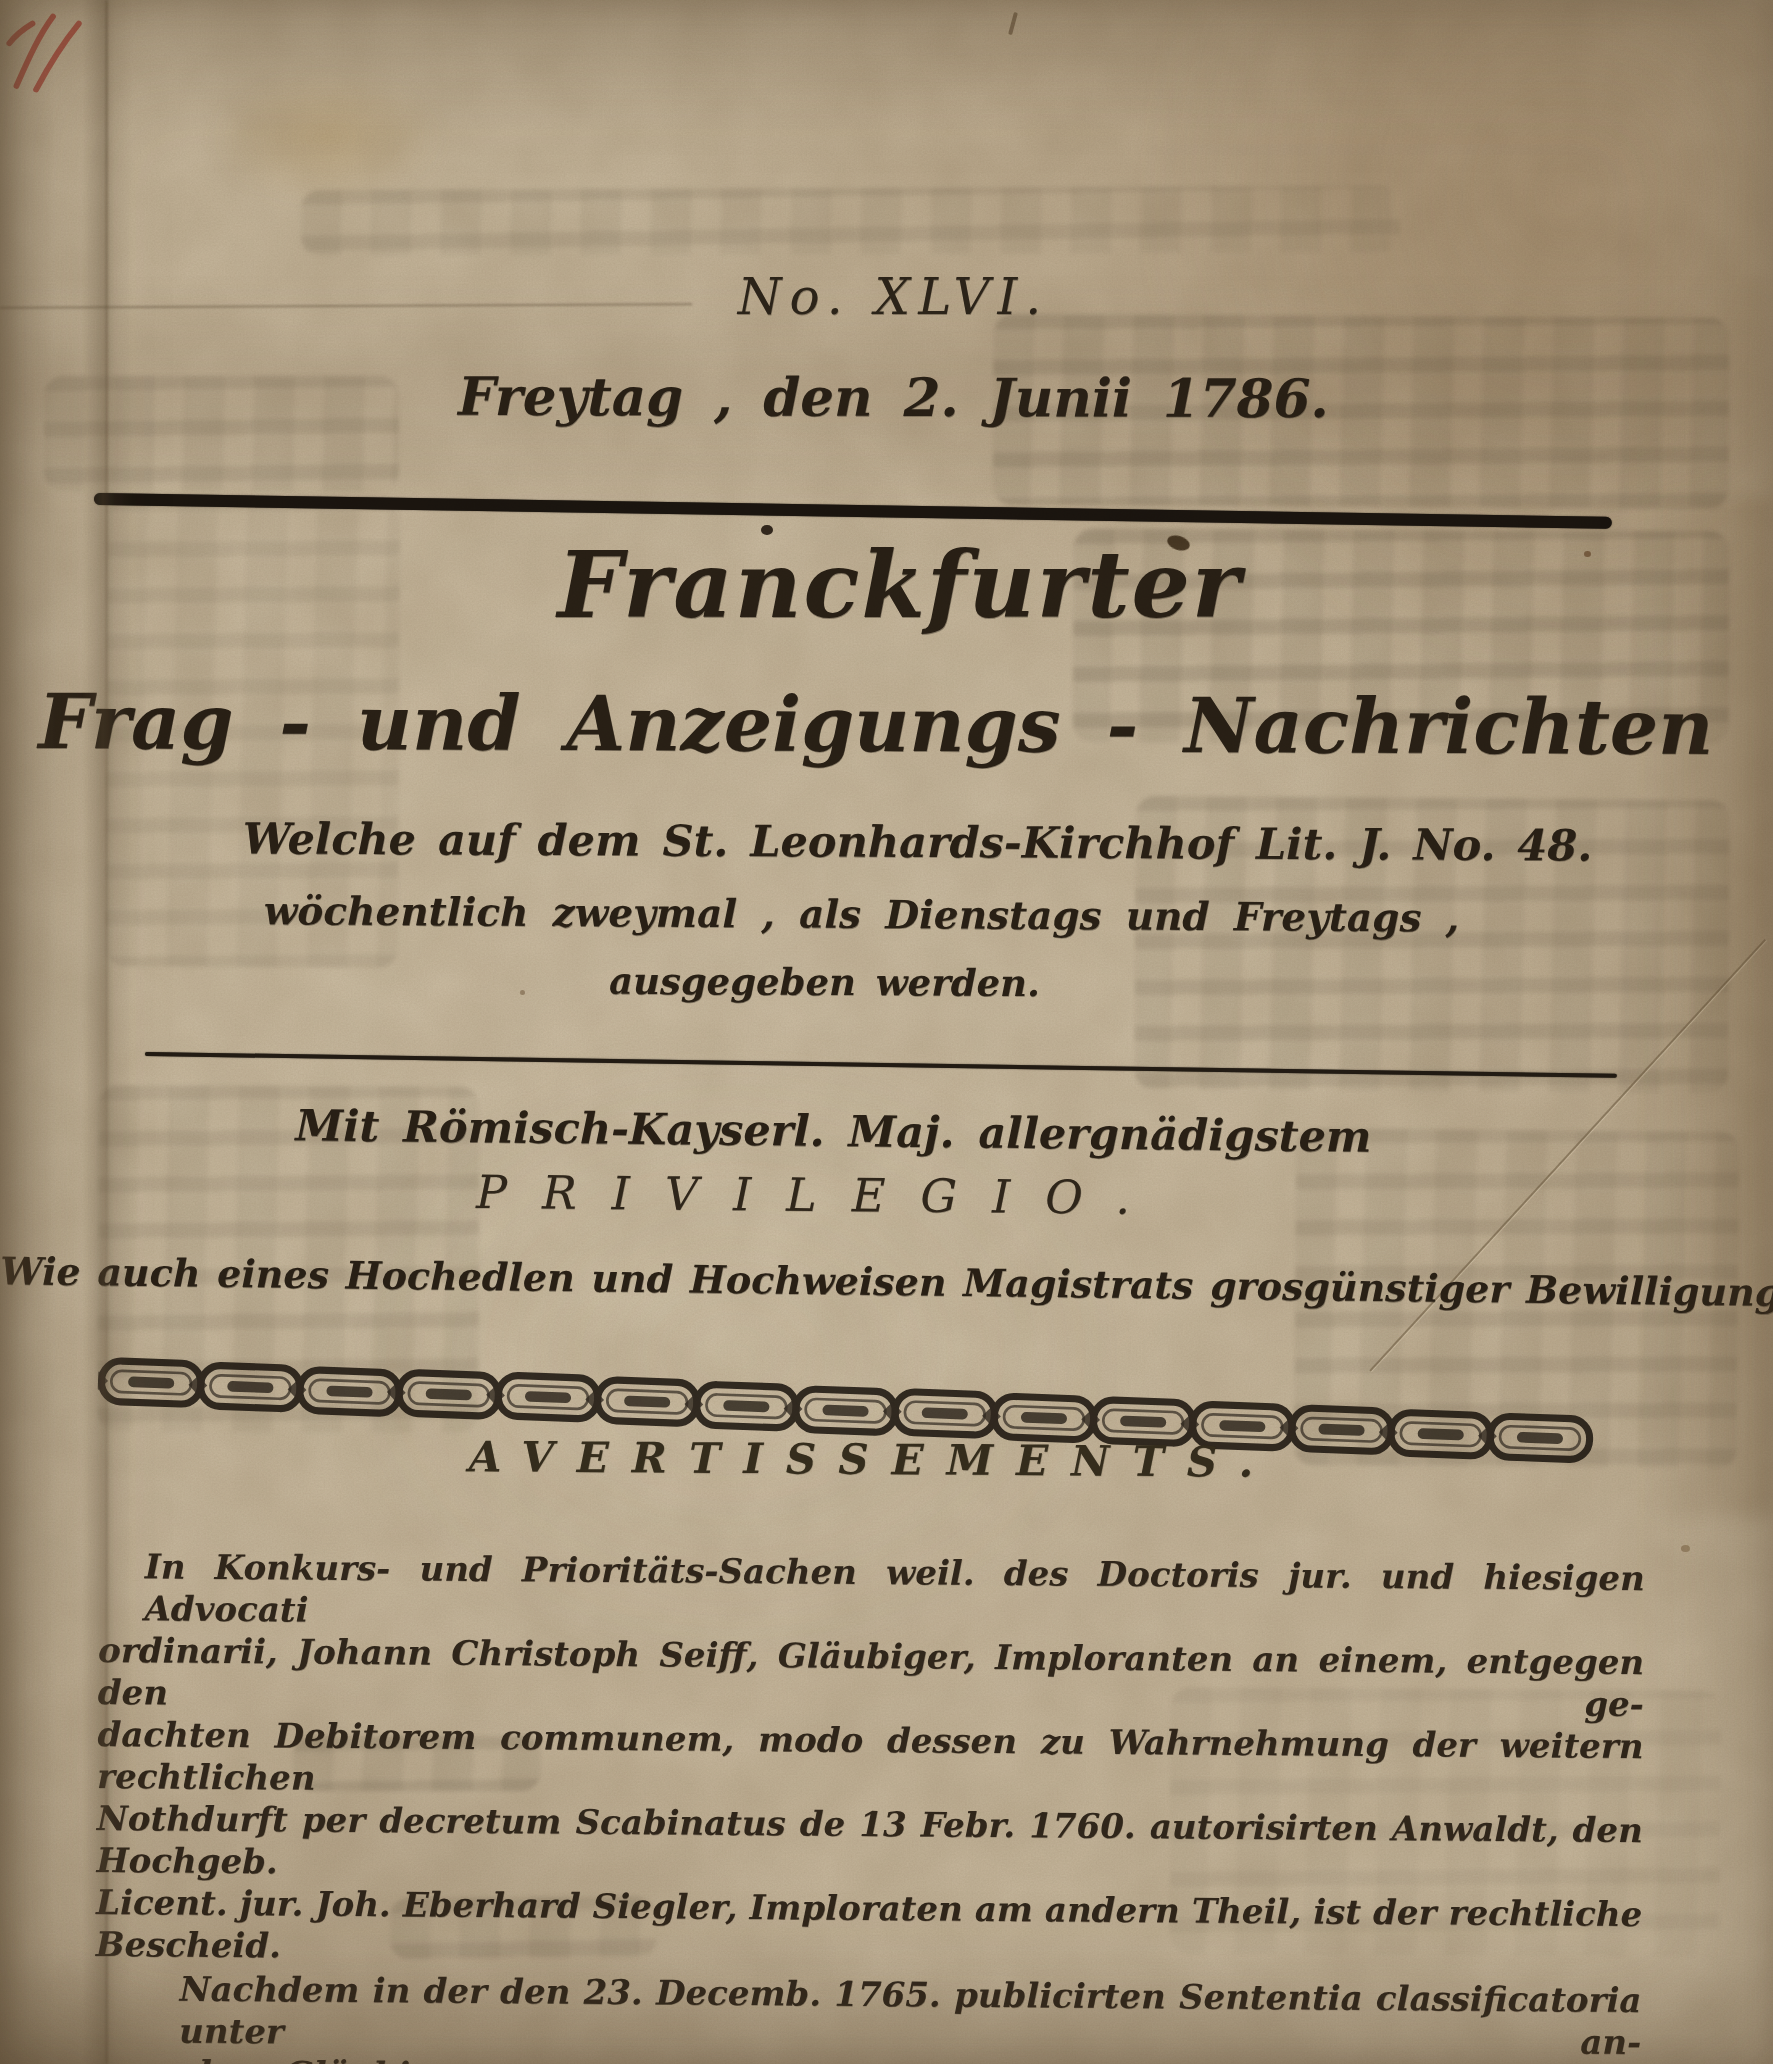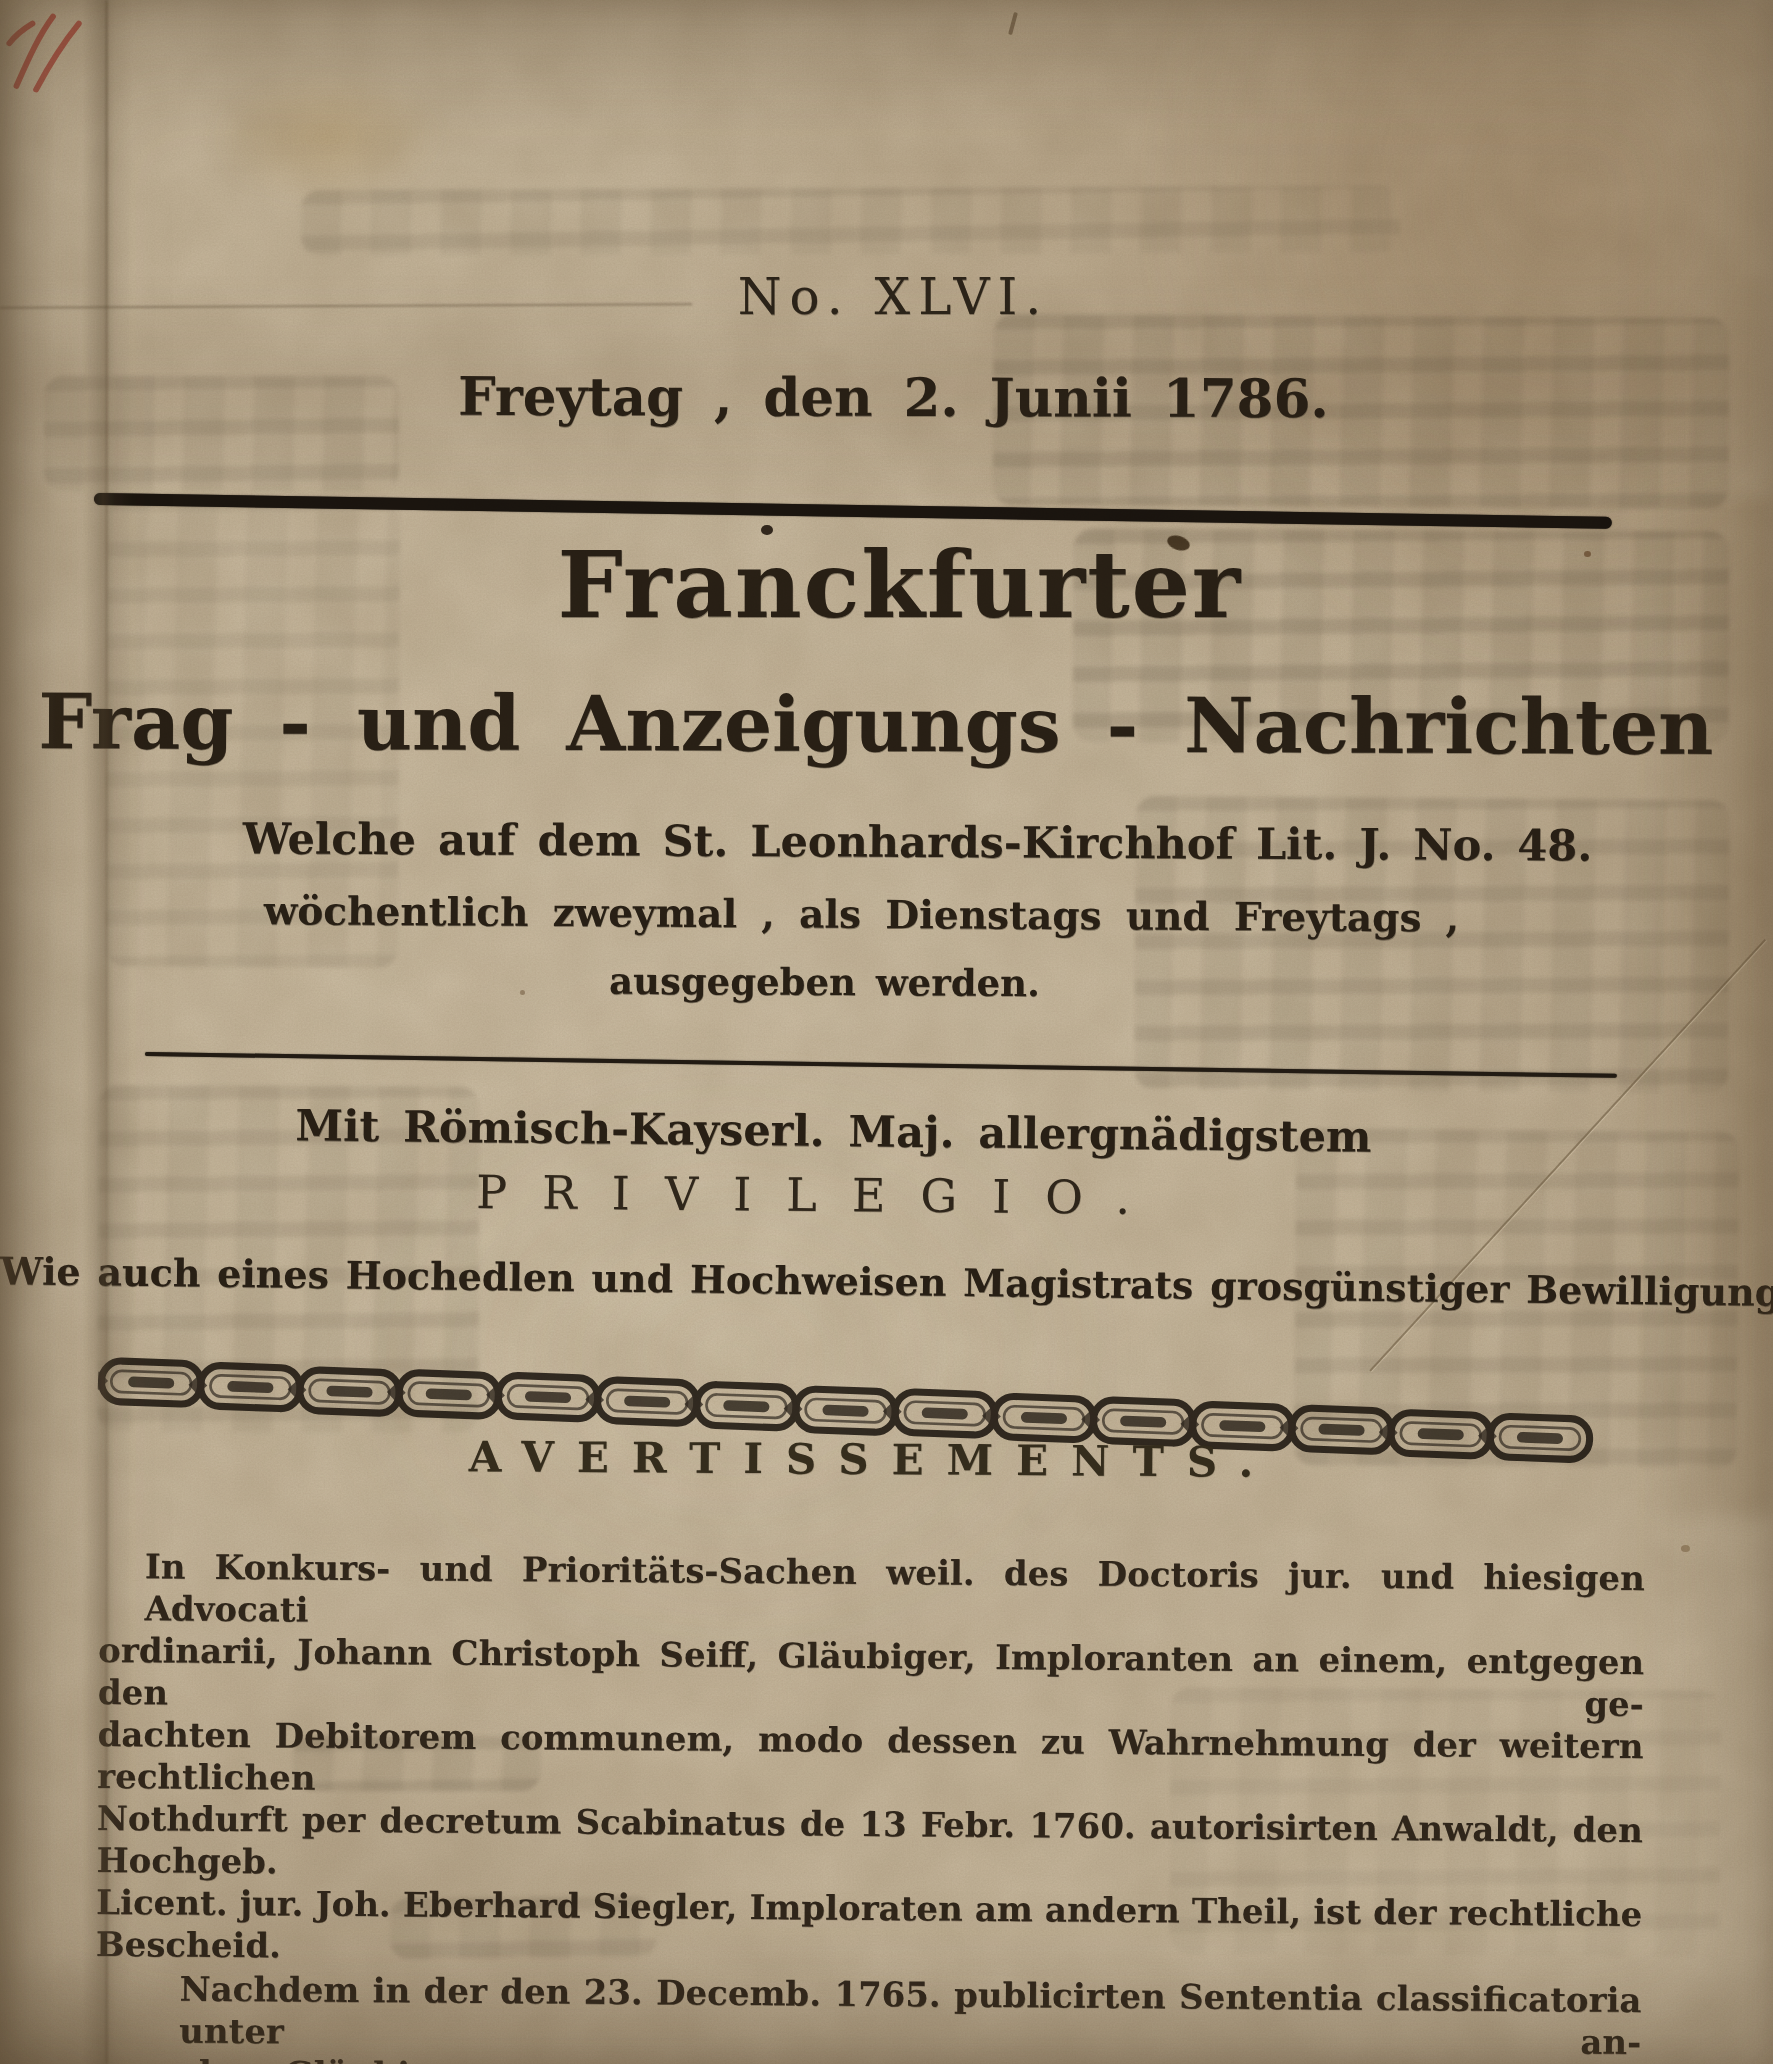--- a/index.html
+++ b/index.html
@@ -6,20 +6,21 @@
   body{width:1773px;height:2064px;overflow:hidden;font-family:"DejaVu Serif",serif;}
   .page{position:absolute;left:0;top:0;width:1773px;height:2064px;overflow:hidden;
     background-color:#c9baa0;
     background-image:
       radial-gradient(1108px 798px at 78% 9%, rgba(146,118,84,.30), rgba(146,118,84,0) 66%),
       radial-gradient(798px 1241px at 102% 42%, rgba(134,108,76,.22), rgba(134,108,76,0) 70%),
       radial-gradient(1330px 975px at 38% 52%, rgba(255,248,228,.12), rgba(255,248,228,0) 72%),
       radial-gradient(798px 497px at 16% 96%, rgba(118,96,68,.20), rgba(118,96,68,0) 70%),
       linear-gradient(180deg, rgba(120,100,72,.15), rgba(120,100,72,0) 133px),
       linear-gradient(0deg, rgba(108,88,62,.18), rgba(108,88,62,0) 115px);
+    font-style: italic;
   }
   .tex{position:absolute;left:0;top:0;mix-blend-mode:multiply;pointer-events:none;}
   .vignette{position:absolute;inset:0;pointer-events:none;
     box-shadow:inset 0 0 133px 26.6px rgba(84,66,44,.35), inset 0 0 25px 5.3px rgba(84,66,44,.20);}
   .fold{position:absolute;left:0;top:0;width:142px;height:2064px;pointer-events:none;
     background:linear-gradient(90deg, rgba(90,74,52,.42) 0px, rgba(90,74,52,.16) 26.6px,
       rgba(90,74,52,0) 55px, rgba(90,74,52,0) 82px, rgba(94,78,56,.34) 103px,
       rgba(94,78,56,.12) 115px, rgba(94,78,56,0) 133px);}
   .stain,.crease,.speck,.ghost{position:absolute;pointer-events:none;}
   .ghost{filter:blur(2px);border-radius:19.5px;

